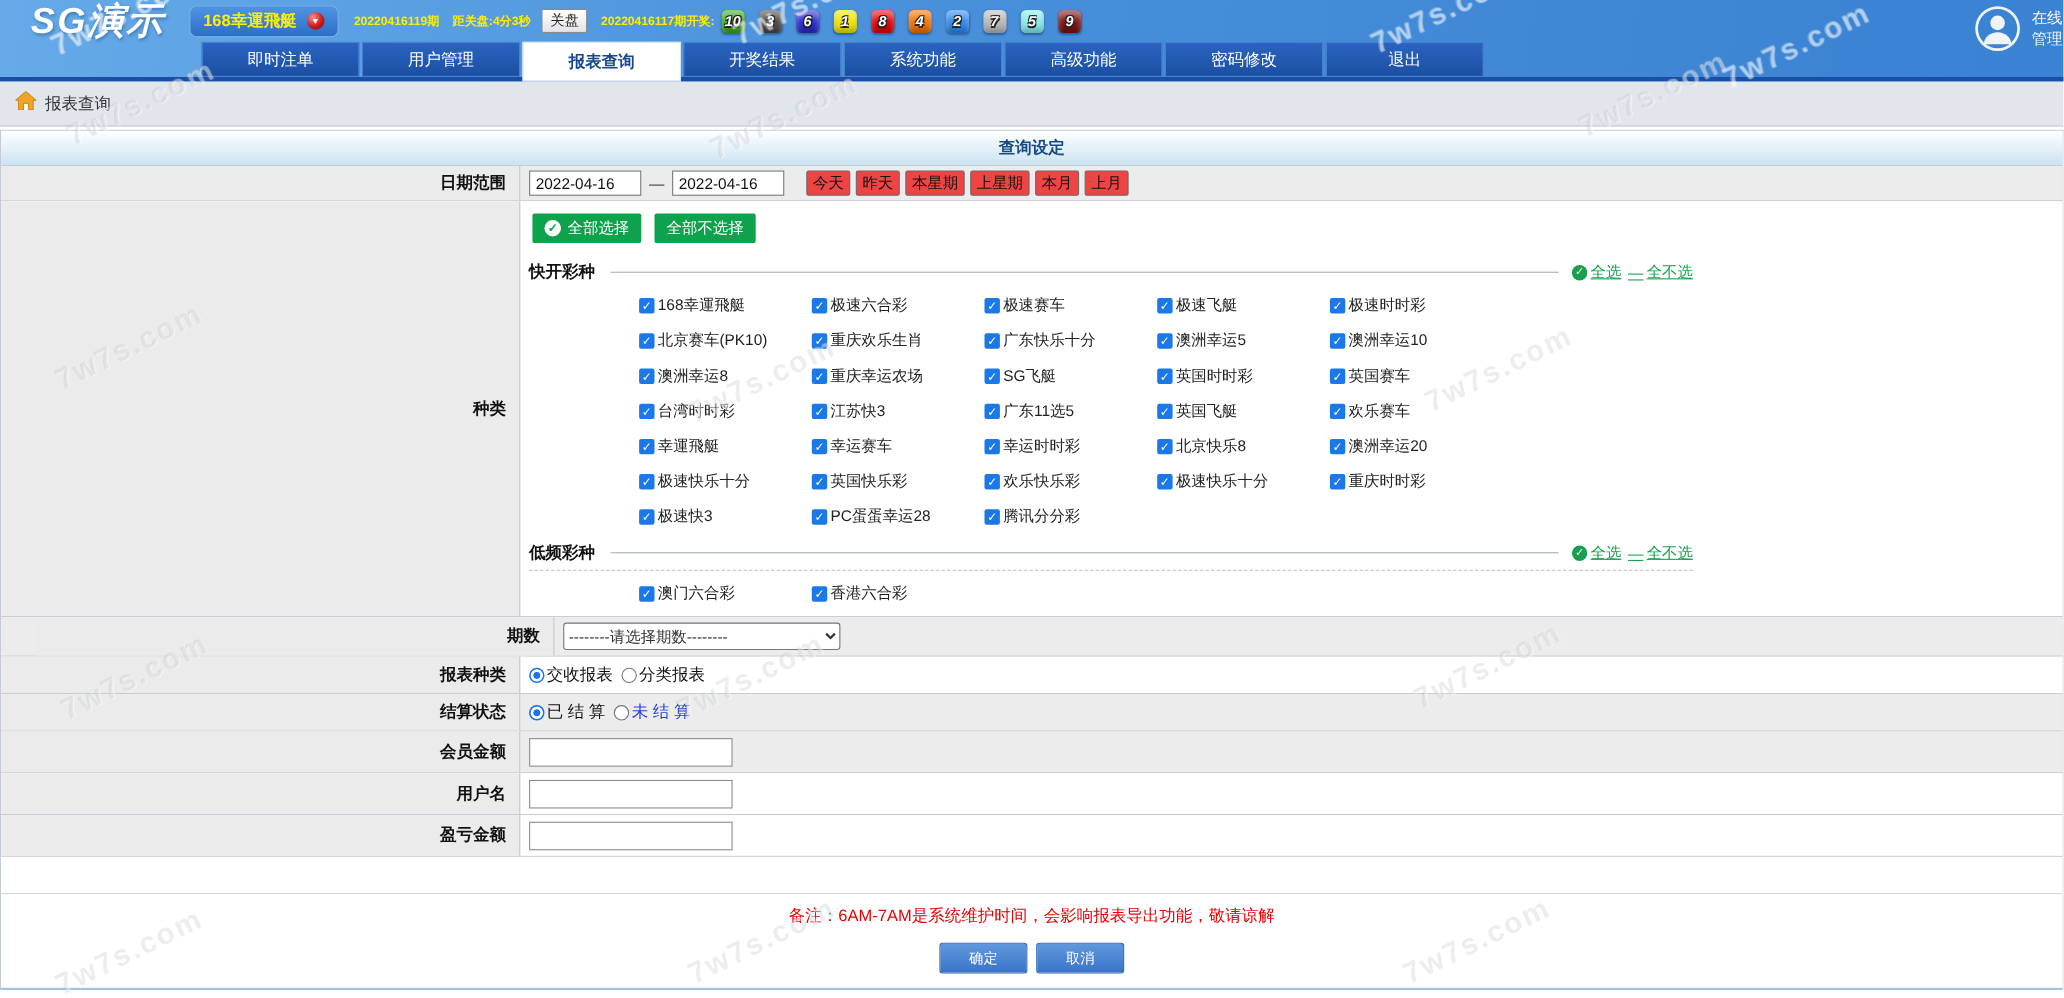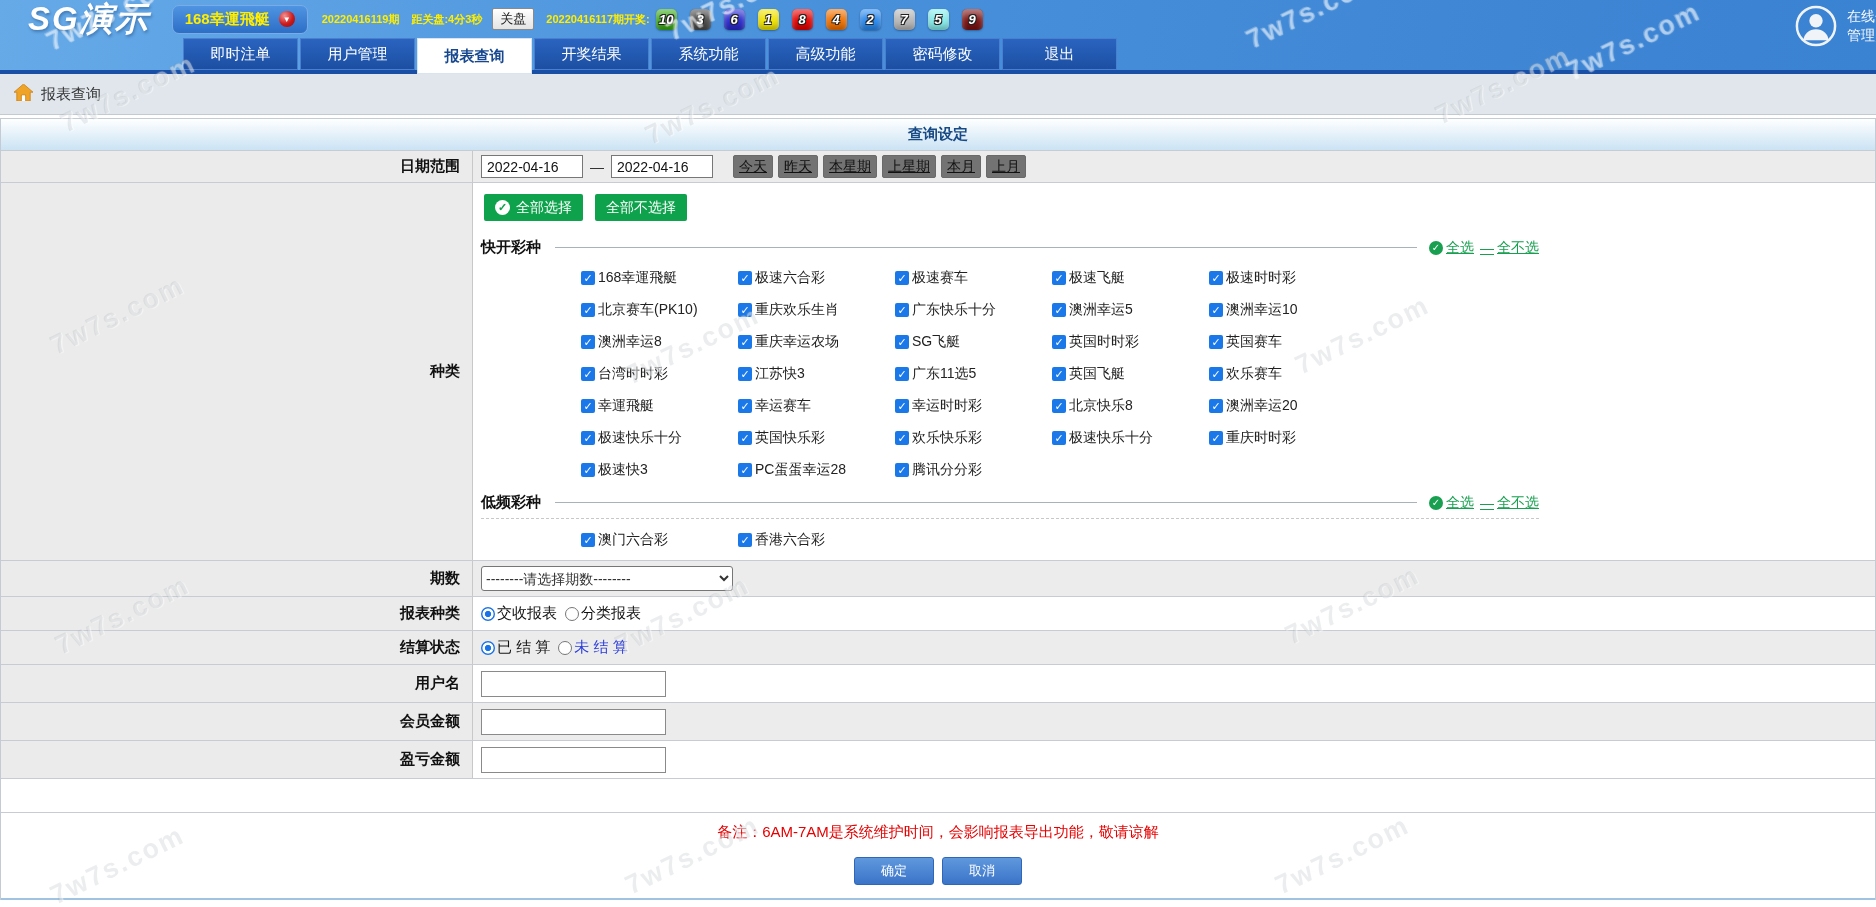--- a/index.html
+++ b/index.html
@@ -30,21 +30,21 @@
     color:#fff; font-size:13px; font-weight:bold; font-style:italic;
     text-shadow:-1px -1px 0 #222,1px -1px 0 #222,-1px 1px 0 #222,1px 1px 0 #222;
     box-shadow:inset 0 6px 6px rgba(255,255,255,.45), inset 0 -4px 5px rgba(0,0,0,.25), 0 1px 2px rgba(0,30,70,.4); }
   .user-info { position:absolute; left:1795px; top:5px; display:flex; align-items:center; gap:10px; }
   .avatar { width:42px; height:42px; flex:0 0 42px; }
   .user-lines { color:#f4f8fc; font-size:14px; line-height:19px; white-space:nowrap; }
 
   .nav-row { height:36px; position:relative; }
   .nav-strip { position:absolute; left:0; right:0; bottom:0; height:4px; background:#1a4fa6; }
   .nav-tabs { position:absolute; left:183px; top:0; display:flex; gap:2px; height:36px; align-items:flex-start; }
-  .tab { width:115px; height:32px; background:linear-gradient(180deg,#2a64c0,#1c4fa2);
+  .tab { width:144px; height:32px; background:linear-gradient(180deg,#2a64c0,#1c4fa2);
     border:1px solid #4a7fd0; color:#fff; font-size:15px; display:flex; align-items:center;
     justify-content:center; cursor:pointer; position:relative; z-index:2; }
   .tab.active { background:#ffffff; color:#17488f; font-weight:bold; height:36px; border-color:#d8e4f0; }
 
   
   .breadcrumb { height:41px; background:#e0e6ec; border-bottom:1px solid #c2cad2;
     display:flex; align-items:center; padding-left:14px; gap:8px; }
   .breadcrumb .bc-text { font-size:15px; color:#333; }
 
   
@@ -57,22 +57,22 @@
   .title-row .title { font-size:15px; font-weight:bold; color:#184a85; }
   .label-cell { width:472px; flex:0 0 472px; background:#ebebeb; border-right:1px solid #c8c8c8;
     display:flex; align-items:center; justify-content:flex-end; padding-right:12px;
     font-size:15px; font-weight:bold; color:#111; }
   .content-cell { flex:1; display:flex; align-items:center; padding-left:8px; }
 
   .date-row { height:32px; }
   .date-input { width:102px; height:23px; border:1px solid #777; font-size:14px; padding:0 5px; color:#111; }
   .date-sep { margin:0 7px; color:#333; font-size:14px; }
   .quick-btns { display:flex; gap:5px; margin-left:20px; }
-  .qbtn { height:23px; padding:0 5px; font-size:14px; color:#111; background:#737373;
-    border:1px solid #6a6a6a; border-radius:2px; cursor:pointer; white-space:nowrap;text-decoration:underline; }
+  .qbtn { height:23px; padding:0 5px; font-size:14px; color:#111; background:#ef4444;
+    border:1px solid #6a6a6a; border-radius:2px; cursor:pointer; white-space:nowrap; }
 
   .category-row { height:378px; }
   .category-row .content-cell { display:block; padding-top:11px; }
   .green-btns { display:flex; gap:12px; margin-left:3px; }
   .gbtn { height:27px; padding:0 11px; background:#0ea24c; color:#fff; font-size:14px;
     border:none; border-radius:2px; display:flex; align-items:center; gap:6px; cursor:pointer; }
   .gbtn .circ { width:15px; height:15px; border-radius:50%; background:#fff; color:#0ea24c;
     font-size:11px; font-weight:bold; display:flex; align-items:center; justify-content:center; }
   .section-header { display:flex; align-items:center; width:1058px; margin-top:17px; }
   .section-header.low { margin-top:7px; border-bottom:1px dashed #c8c8c8; padding-bottom:6px; }
@@ -83,21 +83,21 @@
     display:flex; align-items:center; gap:3px; }
   .glink .gcirc { width:14px; height:14px; border-radius:50%; background:#18a050; color:#fff;
     font-size:10px; font-weight:bold; display:flex; align-items:center; justify-content:center; }
   .dash { color:#18a050; font-size:14px; }
   .cb-grid { display:grid; grid-template-columns:repeat(5,157px); margin-left:100px; margin-top:5px; }
   .cb-item { height:32px; display:flex; align-items:center; gap:3px; cursor:pointer; }
   .cbox { width:14px; height:14px; flex:0 0 14px; background:#1a78e8; border-radius:2px;
     color:#fff; font-size:11px; font-weight:bold; display:flex; align-items:center; justify-content:center; }
   .cb-label { font-size:14px; color:#222; white-space:nowrap; }
 
-  .period-row { height:36px; }
+  .period-row { height:36px;padding-left:31px; }
   .period-select { width:252px; height:25px; font-size:14px; color:#333;
     border:1px solid #767676; border-radius:3px; background:#fff; }
   .radio-row { height:34px; }
   .radio-opt { display:flex; align-items:center; gap:2px; margin-right:8px; cursor:pointer; }
   .radio { width:14px; height:14px; border-radius:50%; flex:0 0 14px; }
   .radio.on { background:radial-gradient(circle,#1a73e8 0 28%,#fff 36% 52%,#1a73e8 60% 100%); }
   .radio.off { background:#fff; border:1px solid #777; }
   .radio-label { font-size:15px; color:#111; }
   .radio-label.blue { color:#2a3cdc; }
 
@@ -426,29 +426,29 @@
             <span class="radio on"></span>
             <span class="radio-label">已 结 算</span>
           </span>
           <span class="radio-opt">
             <span class="radio off"></span>
             <span class="radio-label blue">未 结 算</span>
           </span>
         </div>
     </div>
 
+    <div class="row gray input-row">
+      <div class="label-cell">会员金额</div>
+      <div class="content-cell">
+        <input class="text-input" value="" style="">
+      </div>
+    </div>
+
     <div class="row white input-row">
       <div class="label-cell">用户名</div>
-      <div class="content-cell">
-        <input class="text-input" value="" style="">
-      </div>
-    </div>
-
-    <div class="row gray input-row">
-      <div class="label-cell">会员金额</div>
       <div class="content-cell">
         <input class="text-input" value="" style="">
       </div>
     </div>
 
     <div class="row white input-row">
       <div class="label-cell">盈亏金额</div>
       <div class="content-cell">
         <input class="text-input" value="" style="">
       </div>

